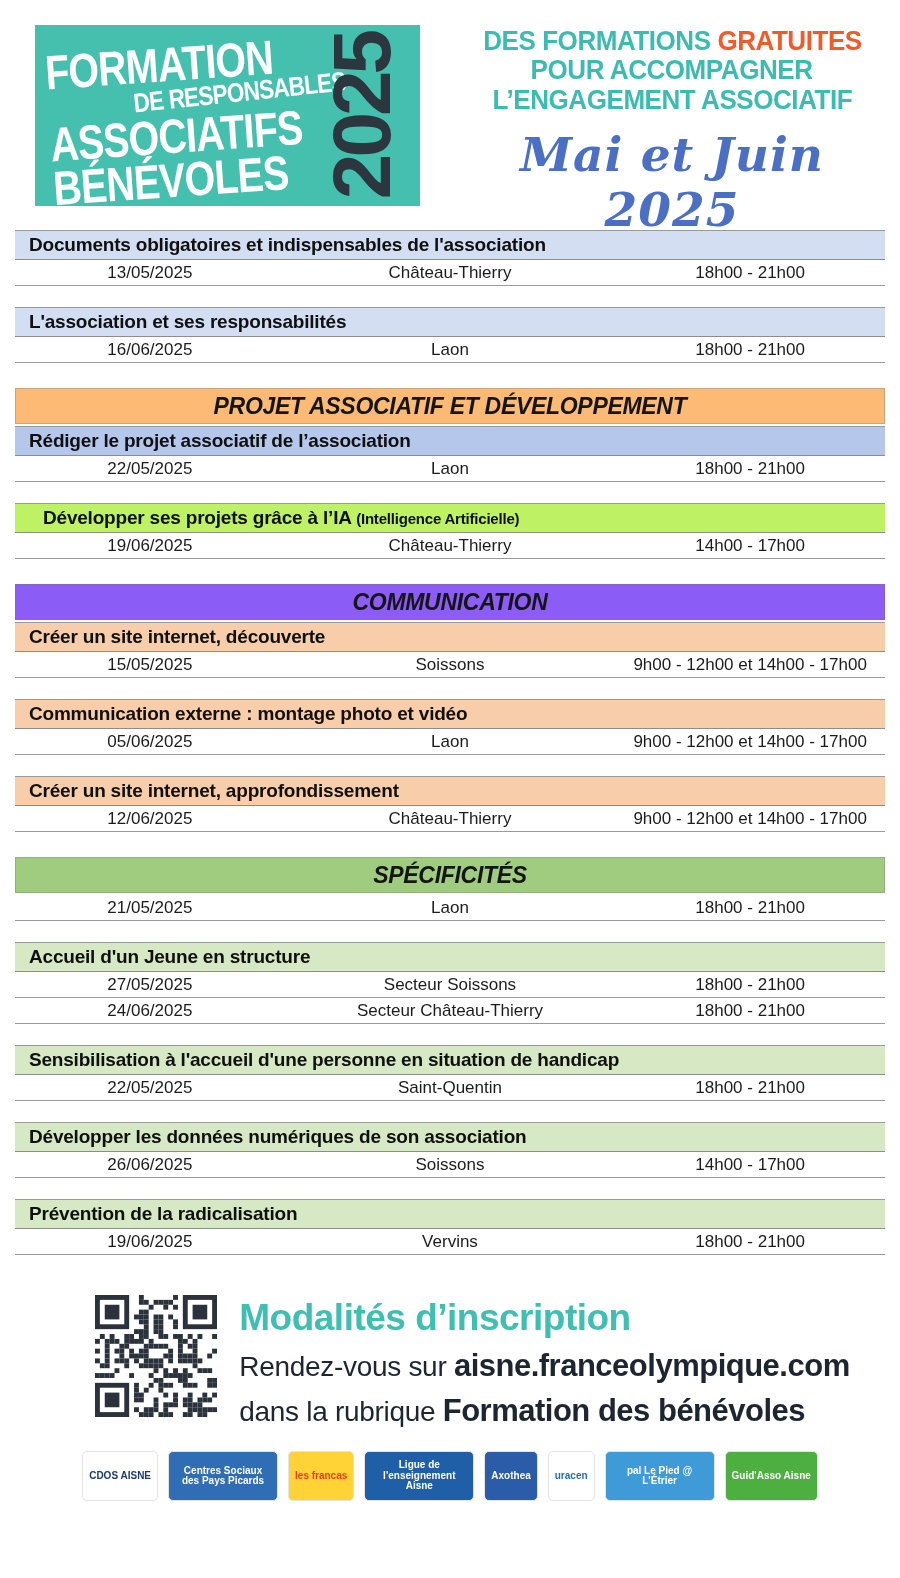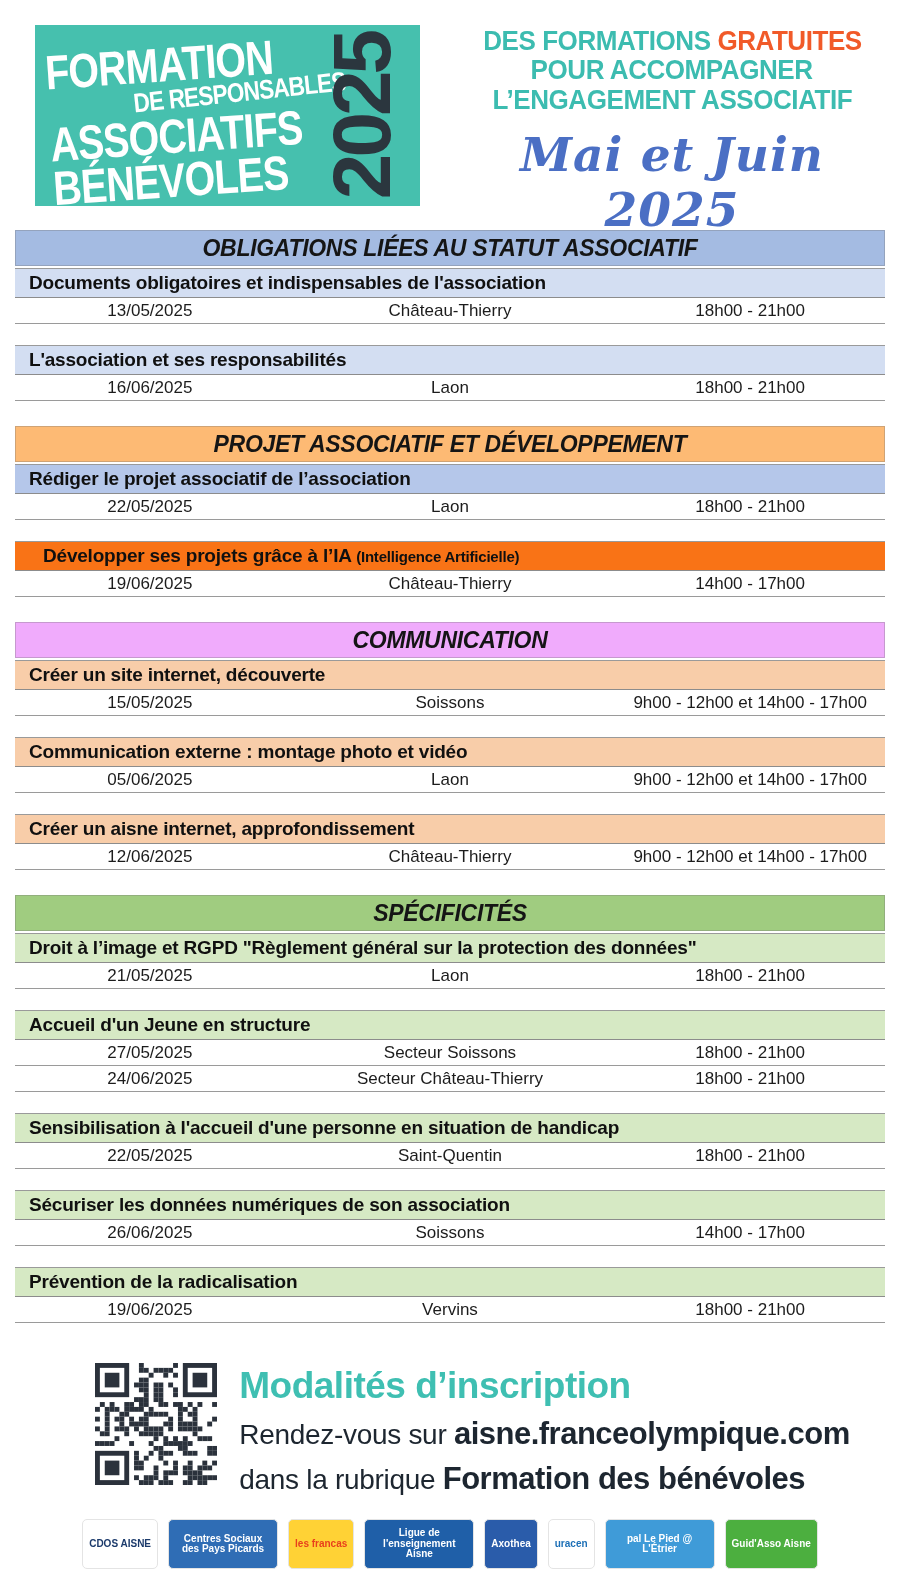--- a/index.html
+++ b/index.html
@@ -93,23 +93,20 @@
         <div><span class="tl"><span>DES FORMATIONS </span><span id="tagline-highlight" style="color: rgb(241, 90, 41);">GRATUITES</span></span></div>
         <div><span class="tl">POUR ACCOMPAGNER</span></div>
         <div><span class="tl">L’ENGAGEMENT ASSOCIATIF</span></div>
       </div>
       <div class="hero-period" style="color: rgb(75, 111, 196);">Mai et Juin 2025</div>
     </div>
   </header>
 
   <main class="tables">
     <section class="section">
-      <div class="section-header" style="background: rgb(164, 187, 226);">
-        <span class="section-title">OBLIGATIONS LIÉES AU STATUT ASSOCIATIF</span>
-      </div>
       <div class="courses">
     <div class="course">
       <div class="course-header" style="background: rgb(211, 222, 242);">
         <span class="course-title">Documents obligatoires et indispensables de l'association</span>
       </div>
       <div class="sessions">
     <div class="session-row">
       <span class="cell date">13/05/2025</span>
       <span class="cell loc">Château-Thierry</span>
       <span class="cell time">18h00 - 21h00</span>
@@ -144,36 +141,36 @@
       <div class="sessions">
     <div class="session-row">
       <span class="cell date">22/05/2025</span>
       <span class="cell loc">Laon</span>
       <span class="cell time">18h00 - 21h00</span>
     </div>
   </div>
     </div>
 
     <div class="course">
-      <div class="course-header" style="background: #f97316; padding-left: 28px;">
+      <div class="course-header" style="background: #bef264; padding-left: 28px;">
         <span class="course-title">Développer ses projets grâce à l’IA </span><span class="course-suffix">(Intelligence Artificielle)</span>
       </div>
       <div class="sessions">
     <div class="session-row">
       <span class="cell date">19/06/2025</span>
       <span class="cell loc">Château-Thierry</span>
       <span class="cell time">14h00 - 17h00</span>
     </div>
   </div>
     </div>
   </div>
     </section>
 
     <section class="section">
-      <div class="section-header" style="background: #f0abfc;">
+      <div class="section-header" style="background: #8b5cf6;">
         <span class="section-title">COMMUNICATION</span>
       </div>
       <div class="courses">
     <div class="course">
       <div class="course-header" style="background: rgb(248, 205, 169);">
         <span class="course-title">Créer un site internet, découverte</span>
       </div>
       <div class="sessions">
     <div class="session-row">
       <span class="cell date">15/05/2025</span>
@@ -191,42 +188,39 @@
     <div class="session-row">
       <span class="cell date">05/06/2025</span>
       <span class="cell loc">Laon</span>
       <span class="cell time">9h00 - 12h00 et 14h00 - 17h00</span>
     </div>
   </div>
     </div>
 
     <div class="course">
       <div class="course-header" style="background: rgb(248, 205, 169);">
-        <span class="course-title">Créer un aisne internet, approfondissement</span>
+        <span class="course-title">Créer un site internet, approfondissement</span>
       </div>
       <div class="sessions">
     <div class="session-row">
       <span class="cell date">12/06/2025</span>
       <span class="cell loc">Château-Thierry</span>
       <span class="cell time">9h00 - 12h00 et 14h00 - 17h00</span>
     </div>
   </div>
     </div>
   </div>
     </section>
 
     <section class="section">
       <div class="section-header" style="background: rgb(160, 204, 128);">
         <span class="section-title">SPÉCIFICITÉS</span>
       </div>
       <div class="courses">
     <div class="course">
-      <div class="course-header" style="background: rgb(214, 233, 196);">
-        <span class="course-title">Droit à l’image et RGPD "Règlement général sur la protection des données"</span>
-      </div>
       <div class="sessions">
     <div class="session-row">
       <span class="cell date">21/05/2025</span>
       <span class="cell loc">Laon</span>
       <span class="cell time">18h00 - 21h00</span>
     </div>
   </div>
     </div>
 
     <div class="course">
@@ -256,21 +250,21 @@
     <div class="session-row">
       <span class="cell date">22/05/2025</span>
       <span class="cell loc">Saint-Quentin</span>
       <span class="cell time">18h00 - 21h00</span>
     </div>
   </div>
     </div>
 
     <div class="course">
       <div class="course-header" style="background: rgb(214, 233, 196);">
-        <span class="course-title">Sécuriser les données numériques de son association</span>
+        <span class="course-title">Développer les données numériques de son association</span>
       </div>
       <div class="sessions">
     <div class="session-row">
       <span class="cell date">26/06/2025</span>
       <span class="cell loc">Soissons</span>
       <span class="cell time">14h00 - 17h00</span>
     </div>
   </div>
     </div>
 

